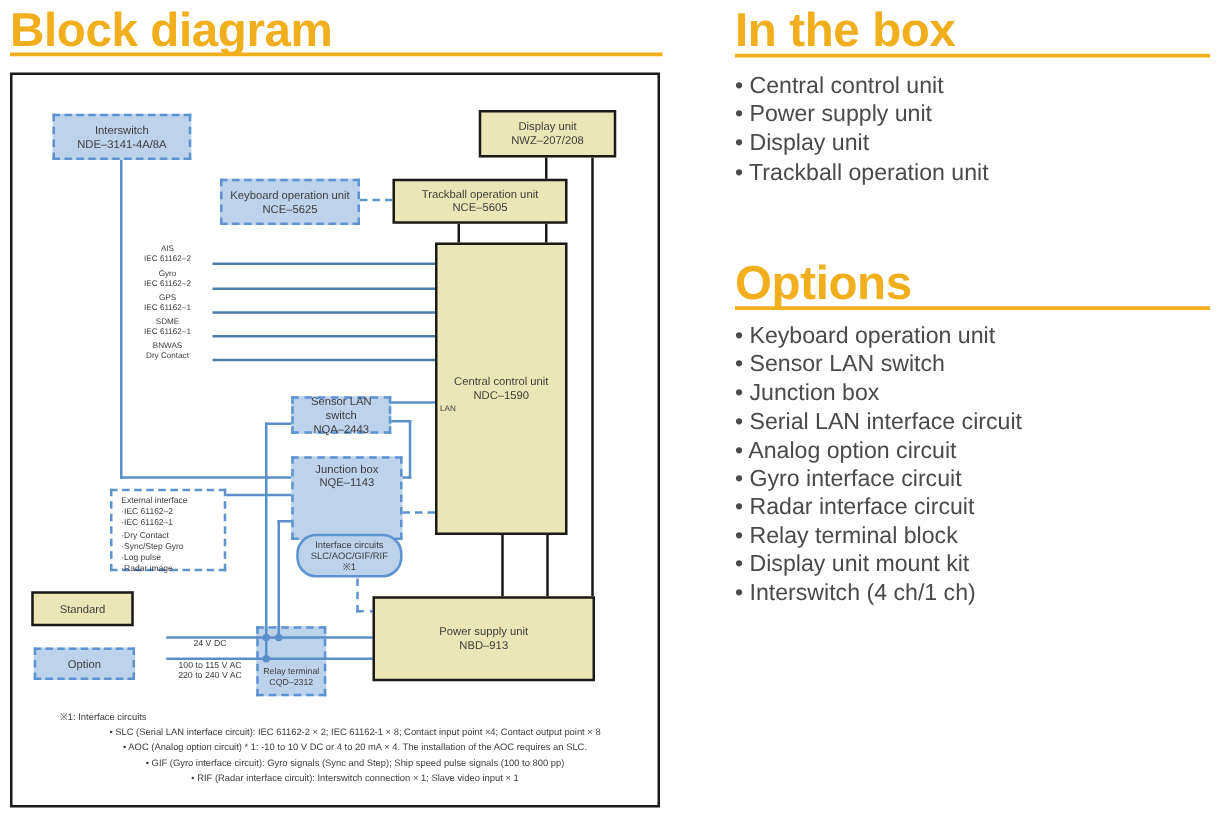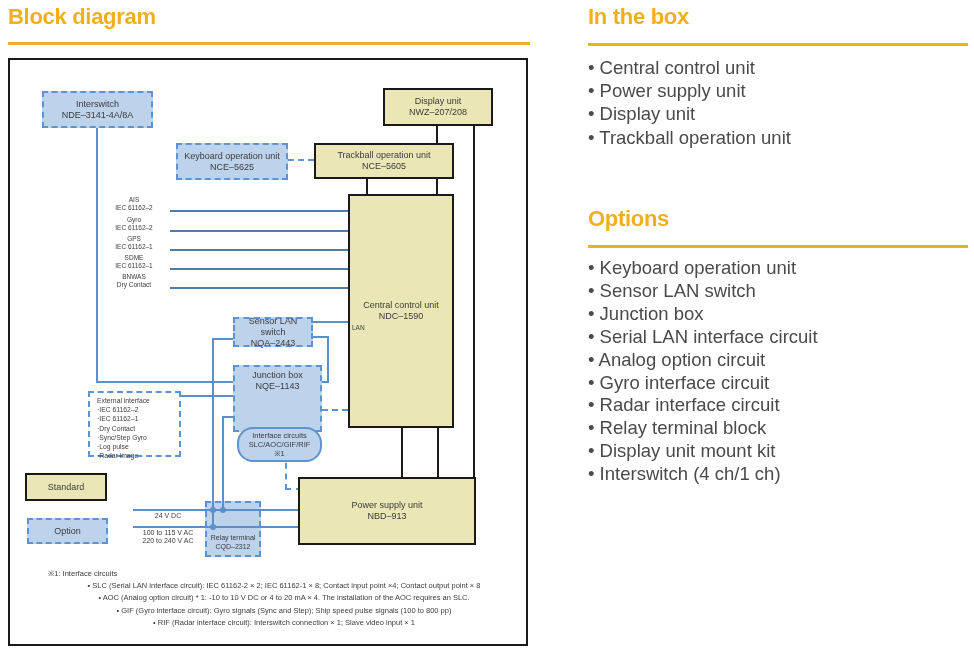--- a/index.html
+++ b/index.html
@@ -1,18 +1,18 @@
 <!DOCTYPE html>
 <html style="--accent: #F1AF1D; --standard_fill: #EAE6B5; --option_fill: #BDD2EB; --option_border: #5E93D1; --line_blue: #5B8FCC; --signal_blue: #4E7DA8; --text: #3C3C3C;"><head>
 <meta charset="utf-8">
 <style>
   html,body{margin:0;padding:0;background:#fff;}
   .page{position:relative;width:974px;height:656px;background:#fff;overflow:hidden;
         font-family:"Liberation Sans",sans-serif;}
-  .title{position:absolute;font-size:22px;font-weight:600;color:var(--accent);letter-spacing:-0.3px;white-space:nowrap;}
+  .title{position:absolute;font-size:38px;font-weight:600;color:var(--accent);letter-spacing:-0.3px;white-space:nowrap;}
   .rule{position:absolute;height:3px;background:var(--accent);}
   .frame{position:absolute;left:8px;top:58px;width:520px;height:588px;border:2px solid #1a1a1a;box-sizing:border-box;background:#fff;}
   .box{position:absolute;box-sizing:border-box;display:flex;flex-direction:column;
        justify-content:center;text-align:center;font-size:9px;line-height:11px;color:var(--text);z-index:2;}
   .std{background:var(--standard_fill);border:2px solid #1a1a1a;}
   .opt{background:var(--option_fill);border:2px dashed var(--option_border);}
   .topalign{justify-content:flex-start;padding-top:3px;}
   .botalign{justify-content:flex-end;padding-bottom:4px;font-size:7px;line-height:8.5px;}
   .round{border-radius:16px;border:2px solid var(--option_border);background:var(--option_fill);
          font-size:7.5px;line-height:9px;}

